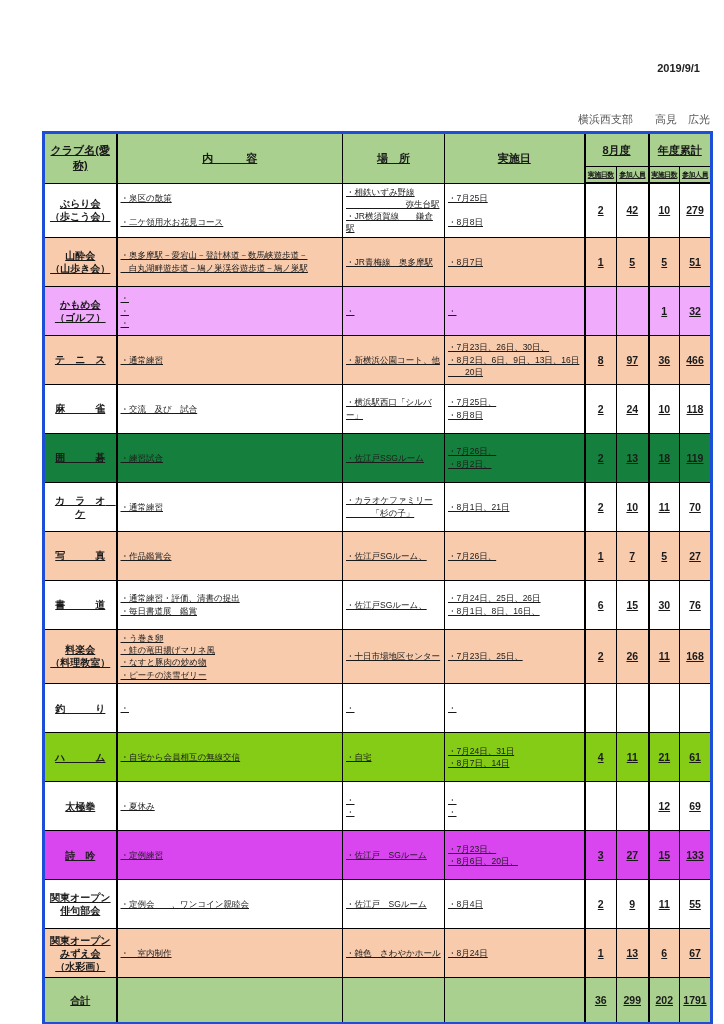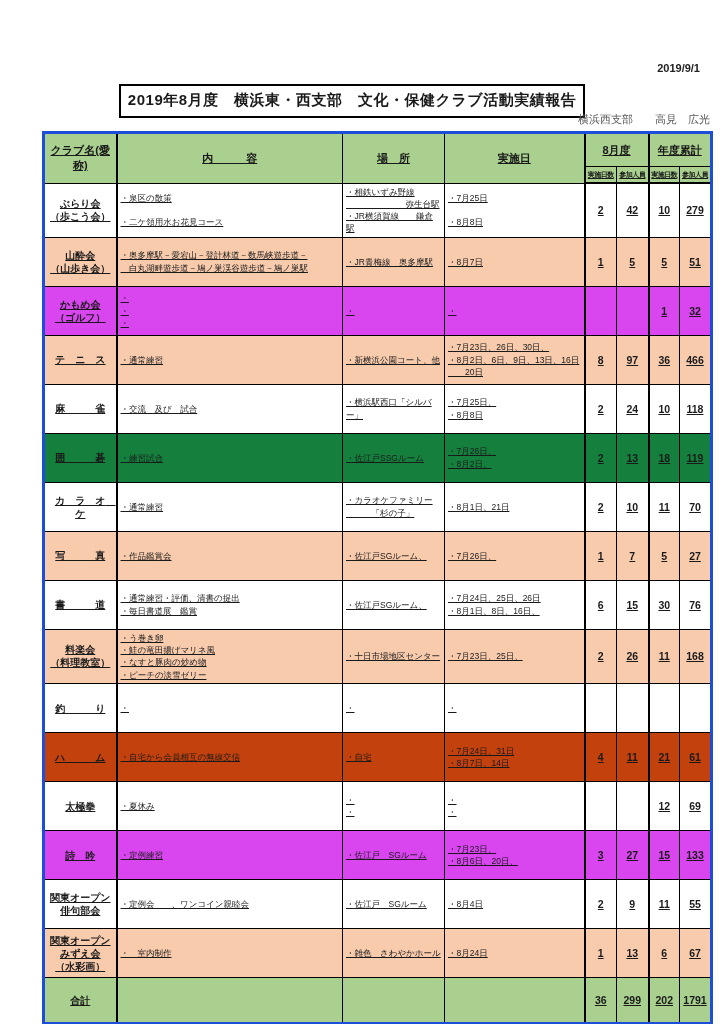--- a/index.html
+++ b/index.html
@@ -80,23 +80,20 @@
   .c-m_people{border-right-width:2px !important;}
   tr.row-total td{height:40px;}
 </style>
 </head>
 <body>
 
 <div class="page">
 
   <div class="doc-date">2019/9/1</div>
 
-  <div class="title-box">
-    <span>2019年8月度　横浜東・西支部　文化・保健クラブ活動実績報告</span>
-  </div>
 
   <div class="signature">横浜西支部　　高見　広光</div>
 
   <table class="report">
     <colgroup>
       <col style="width:73px">
         <col style="width:226px">
         <col style="width:102px">
         <col style="width:140px">
       <col style="width:32px">
@@ -143,21 +140,21 @@
 （山歩き会）</td>
           <td class="c-content">・奥多摩駅－愛宕山－登計林道－数馬峡遊歩道－
 　白丸湖畔遊歩道－鳩ノ巣渓谷遊歩道－鳩ノ巣駅</td>
           <td class="c-place">・JR青梅線　奥多摩駅</td>
           <td class="c-date">・8月7日</td>
           <td class="c-m_days">1</td>
           <td class="c-m_people">5</td>
           <td class="c-y_days">5</td>
           <td class="c-y_people">51</td>
         </tr>
-        <tr class="row-white" style="background: #d946ef;">
+        <tr class="row-white" style="background: #f0abfc;">
           <td class="c-club">かもめ会
 （ゴルフ）</td>
           <td class="c-content">・
 ・
 ・</td>
           <td class="c-place">・</td>
           <td class="c-date">・</td>
           <td class="c-m_days"></td>
           <td class="c-m_people"></td>
           <td class="c-y_days">1</td>
@@ -247,21 +244,21 @@
         <tr class="row-white" style="background: rgb(255, 255, 255);">
           <td class="c-club">釣　　　り</td>
           <td class="c-content">・</td>
           <td class="c-place">・</td>
           <td class="c-date">・</td>
           <td class="c-m_days"></td>
           <td class="c-m_people"></td>
           <td class="c-y_days"></td>
           <td class="c-y_people"></td>
         </tr>
-        <tr class="row-orange" style="background: #c2410c;">
+        <tr class="row-orange" style="background: #84cc16;">
           <td class="c-club">ハ　　　ム</td>
           <td class="c-content">・自宅から会員相互の無線交信</td>
           <td class="c-place">・自宅</td>
           <td class="c-date">・7月24日、31日
 ・8月7日、14日</td>
           <td class="c-m_days">4</td>
           <td class="c-m_people">11</td>
           <td class="c-y_days">21</td>
           <td class="c-y_people">61</td>
         </tr>

